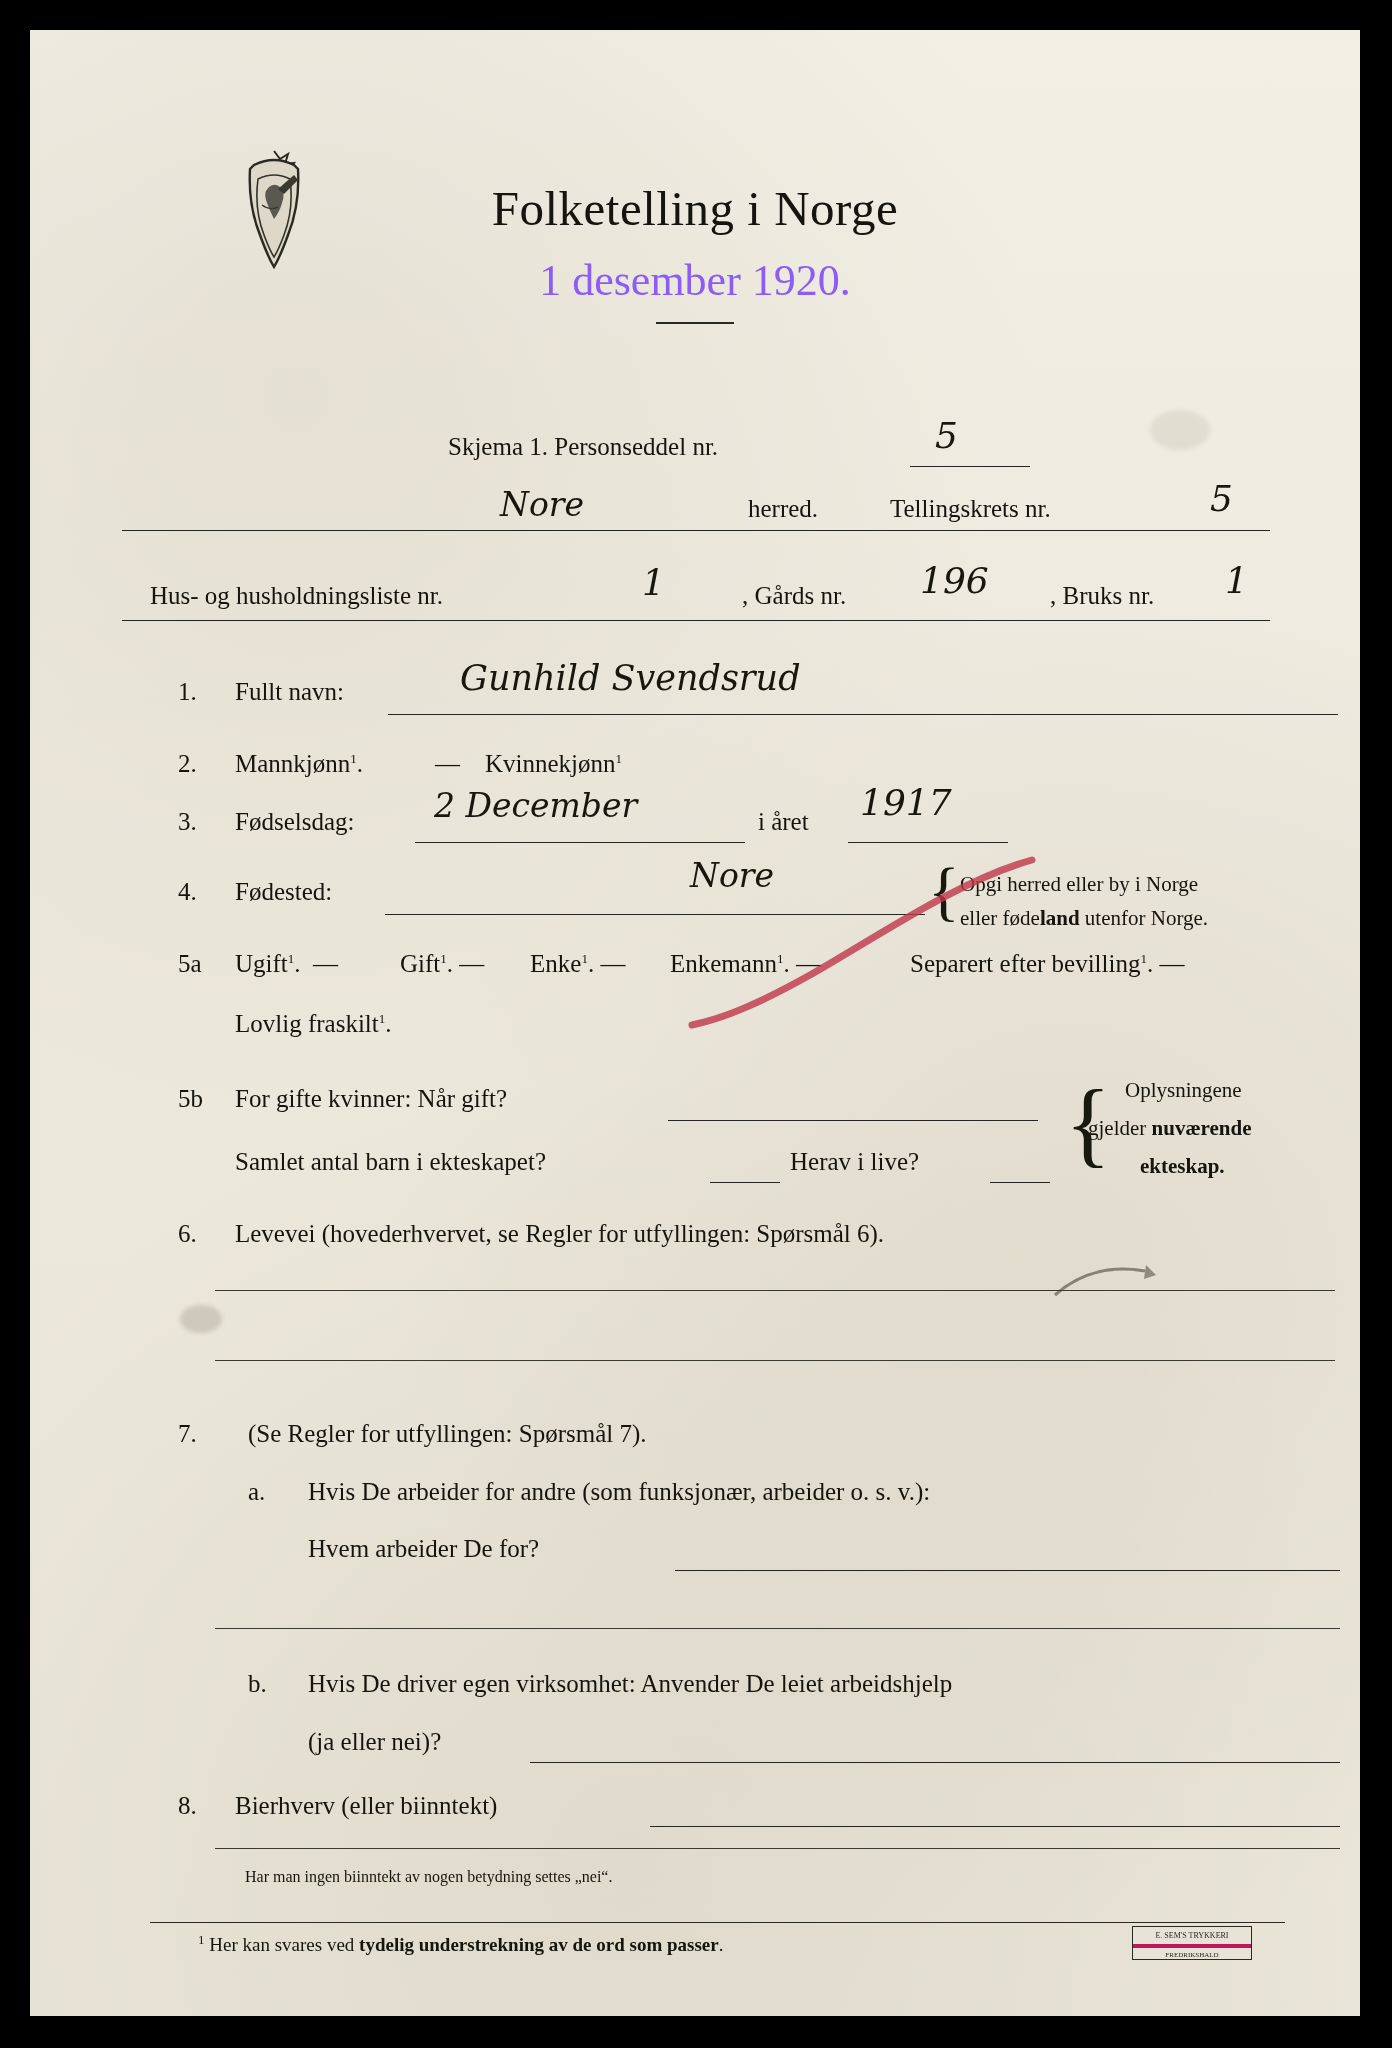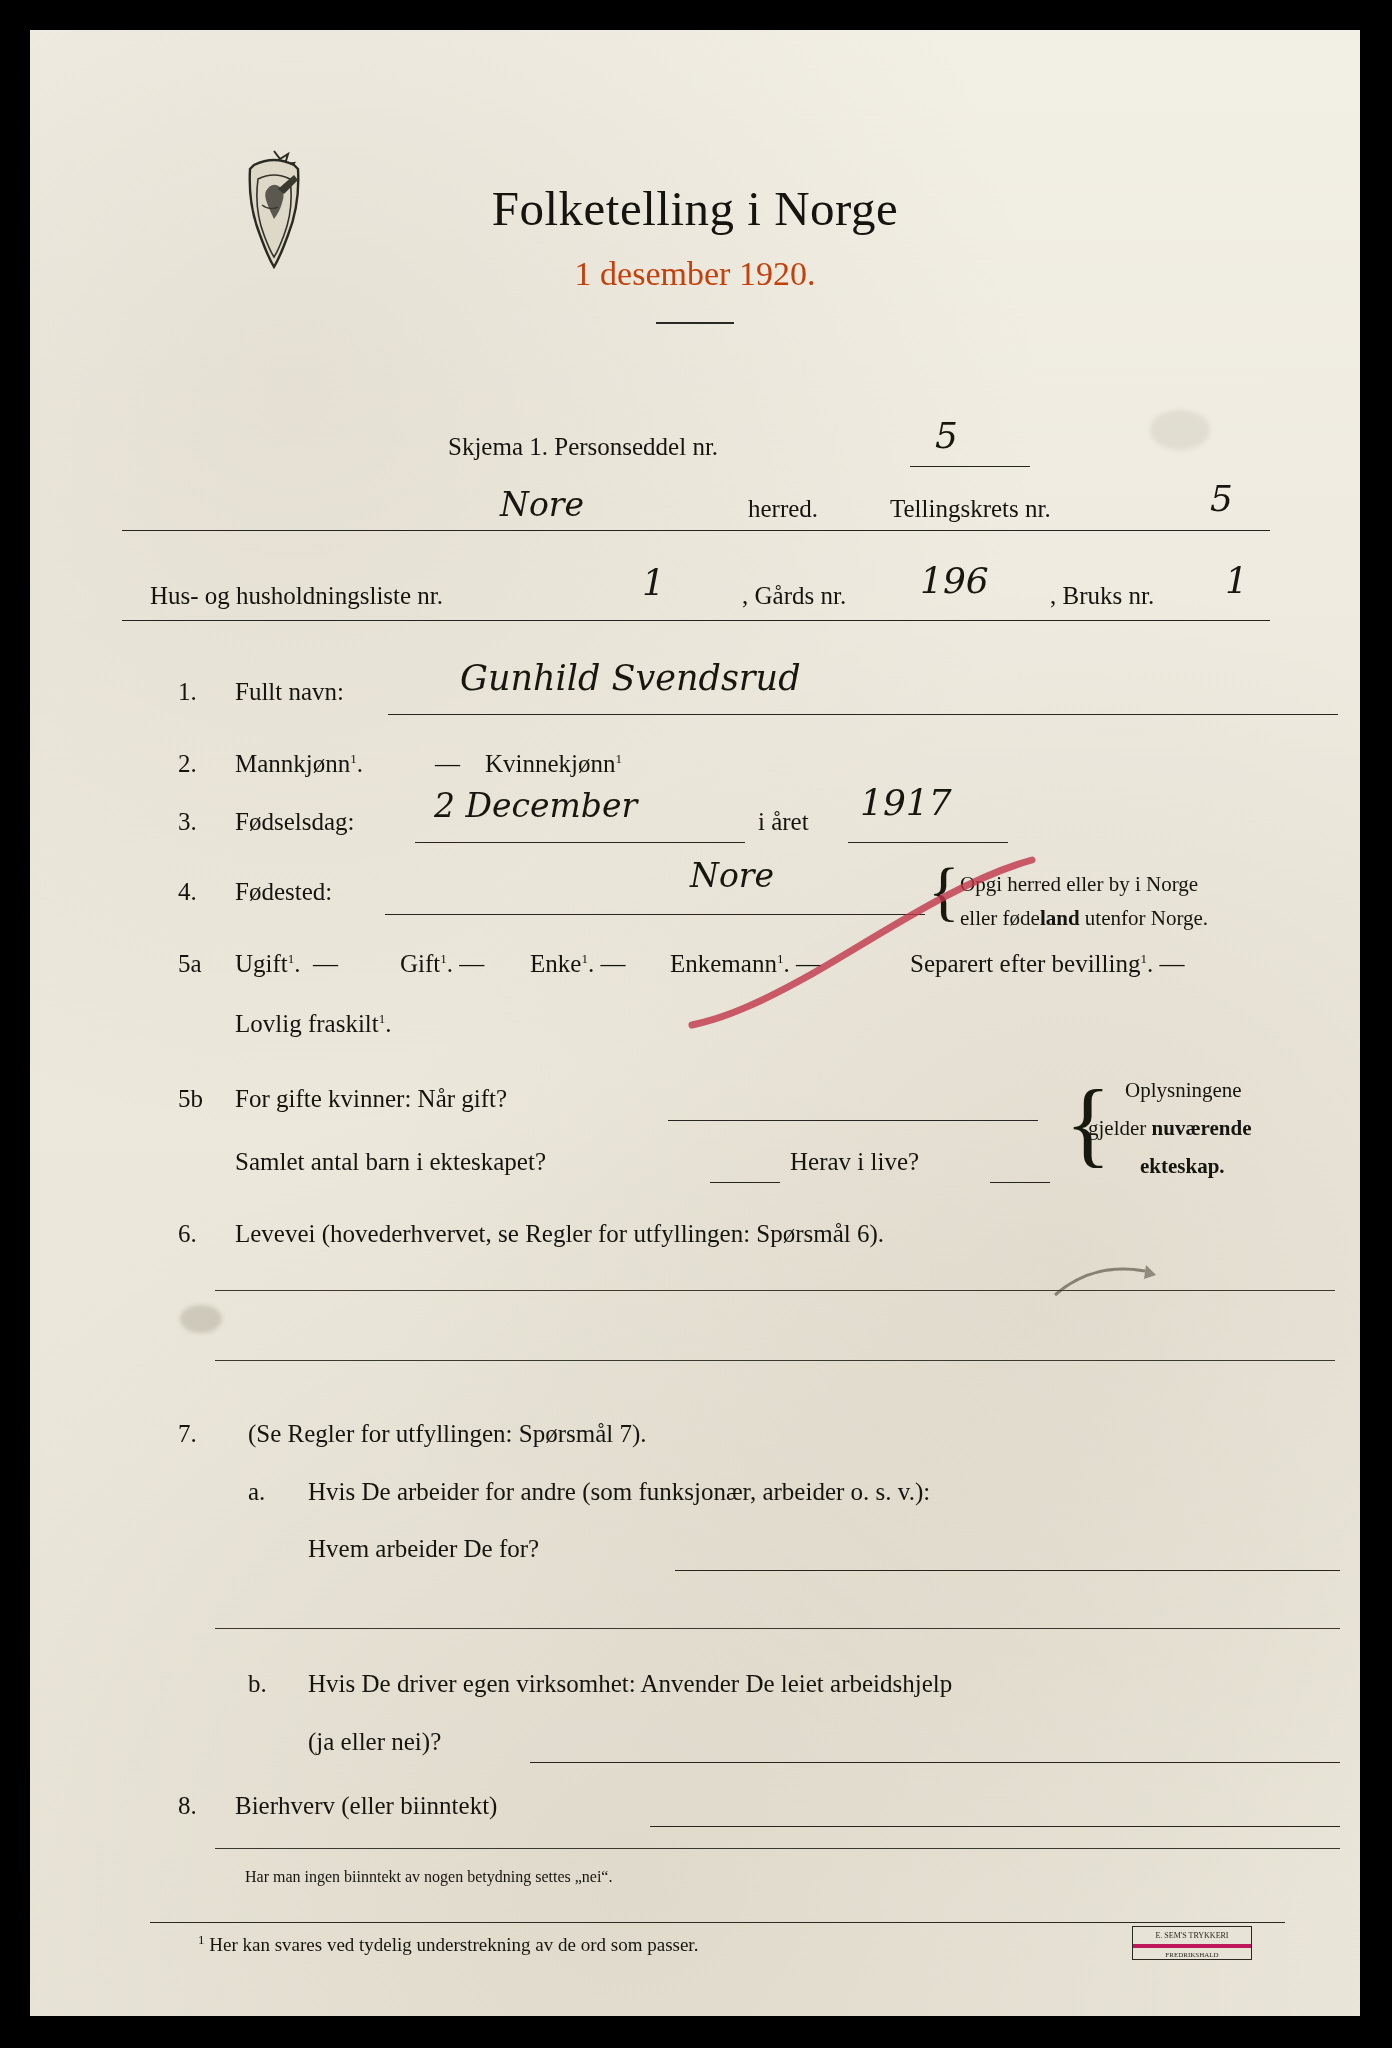--- a/index.html
+++ b/index.html
@@ -9,36 +9,36 @@
   .paper-tex{position:absolute;inset:0;background:
       radial-gradient(circle at 20% 18%, rgba(190,180,160,.22), transparent 38%),
       radial-gradient(circle at 78% 62%, rgba(185,175,155,.20), transparent 42%),
       radial-gradient(circle at 45% 92%, rgba(175,165,145,.18), transparent 40%),
       linear-gradient(180deg,#f2efe5 0%, #ece8dc 45%, #e9e5d8 100%);
       pointer-events:none;}
   
   .crest{position:absolute;left:198px;top:115px;width:92px;height:135px;}
   
   .h-title{position:absolute;left:0;right:0;top:150px;text-align:center;font-size:49px;letter-spacing:.5px;color:#15140f;}
-  .h-sub{position:absolute;left:0;right:0;top:225px;text-align:center;font-size:34px;color:#c2410c;}
+  .h-sub{position:absolute;left:0;right:0;top:225px;text-align:center;font-size:44px;color:#8b5cf6;}
   .divider-sm{position:absolute;left:50%;top:292px;width:78px;height:0;border-top:2px solid #2a2a25;transform:translateX(-50%);}
   .line{position:absolute;border-bottom:1.6px solid #26251f;}
   .txt{position:absolute;font-size:25px;color:#15140f;white-space:nowrap;}
   .txt.sm{font-size:21px;}
   .hand{font-family:"DejaVu Serif",serif;font-style:italic;color:#17170f;}
   .hand.big{font-size:33px;}
   .hand.num{font-size:36px;}
   .rule{position:absolute;left:92px;width:1150px;border-bottom:1.8px solid #24241e;}
   .rule.thin{border-bottom:1.2px solid #3a392f;}
   sup{font-size:13px;}
   .brace{position:absolute;font-size:66px;line-height:58px;color:#18180f;font-family:"Liberation Serif",serif;}
   .stamp{position:absolute;right:92px;top:1858px;width:120px;height:34px;border:1.5px solid #2a2a22;
          background:#e7e3d6;font-size:8px;text-align:center;color:#2a2a22;line-height:1.5;padding-top:3px;box-sizing:border-box;}
   .footnote{position:absolute;left:150px;top:1862px;font-size:19px;color:#16160f;}
-  .footnote b{font-weight:normal;text-align:right;}
+  .footnote b{font-weight:bold;text-align:right;}
   .redmark{position:absolute;pointer-events:none;}
   .smudge{position:absolute;border-radius:50%;background:rgba(80,70,50,.18);filter:blur(2px);}
 </style>
 </head>
 <body>
 
 <div class="page">
   <div class="paper-tex"></div>
 
   <div class="smudge" style="left:150px;top:1275px;width:42px;height:28px;"></div>

